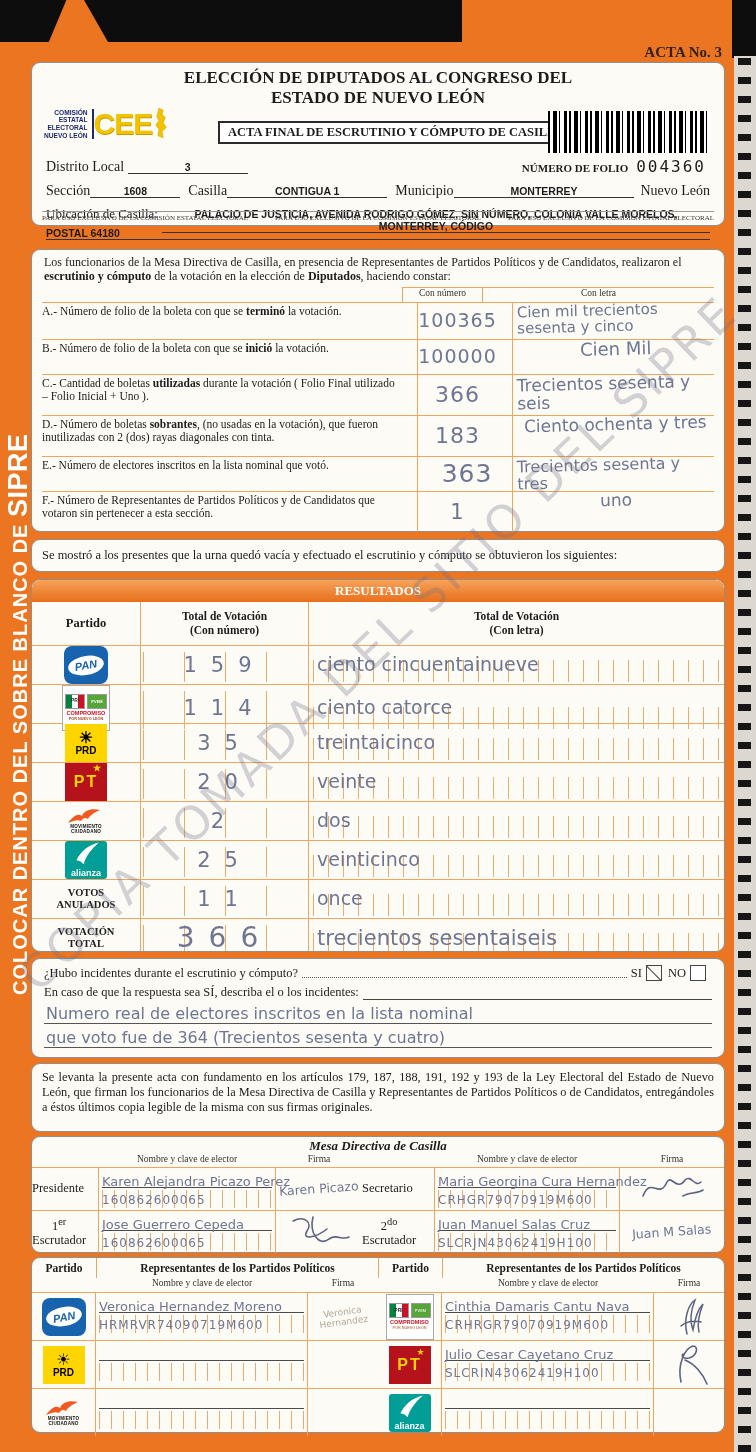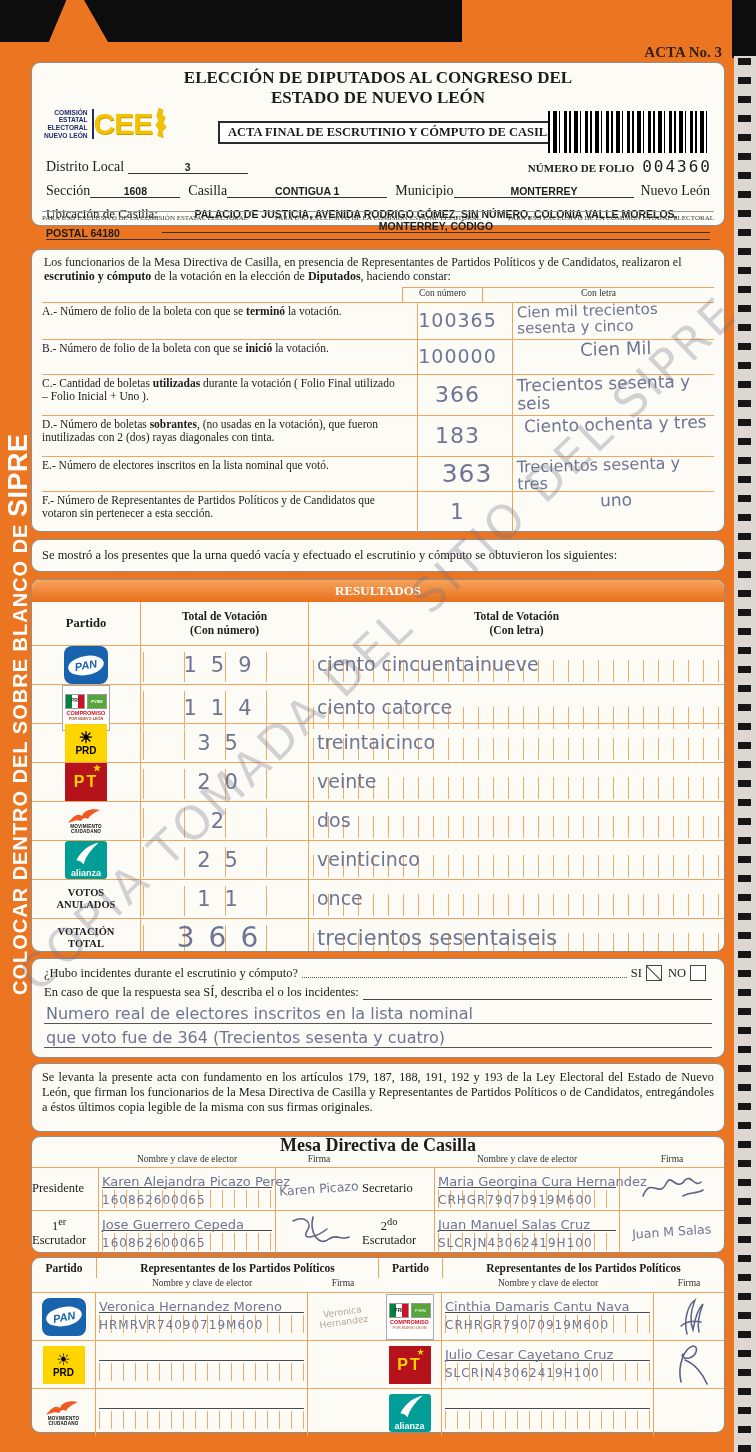--- a/index.html
+++ b/index.html
@@ -39,21 +39,21 @@
   .t2{position:absolute;top:25px;left:0;right:0;text-align:center;font-weight:bold;font-size:17px;}
   .cee{position:absolute;left:12px;top:44px;display:flex;align-items:center;}
   .cee-org{text-align:right;font-size:6.6px;font-weight:bold;color:#1e2a6e;line-height:1.15;
     font-family:"Liberation Sans",sans-serif;border-right:2px solid #1e2a6e;padding-right:4px;}
   .cee-ac{color:#f2c200;font-family:"Liberation Sans",sans-serif;font-weight:bold;font-size:30px;
     letter-spacing:-1px;text-shadow:0.5px 0.5px 0 #c79a00;}
   .sub-box{position:absolute;left:186px;top:58px;border:2px solid #2b2b2b;padding:2px 8px;
     font-weight:bold;font-size:12.5px;background:#fff;}
   .barcode{position:absolute;right:14px;top:48px;width:162px;height:42px;background:
     repeating-linear-gradient(90deg,#000 0 2px,#fff 2px 5px,#000 5px 9px,#fff 9px 11px,#000 11px 12px,#fff 12px 16px,#000 16px 19px,#fff 19px 21px);}
-  .folio{position:absolute;right:12px;top:94px;display:flex;align-items:baseline;gap:8px;}
+  .folio{position:absolute;right:18px;top:94px;display:flex;align-items:baseline;gap:8px;}
   .folio-l{font-weight:bold;font-size:11px;}
   .folio-v{font-family:"DejaVu Sans Mono",monospace;font-size:16px;letter-spacing:2px;}
   .distrito{position:absolute;left:14px;top:96px;font-size:14px;}
   .fill-val{display:inline-block;border-bottom:1px solid #333;text-align:center;
     font-family:"Liberation Sans",sans-serif;font-weight:bold;font-size:10.5px;vertical-align:baseline;}
   .row-sec{position:absolute;left:14px;right:14px;top:120px;font-size:14px;display:flex;align-items:baseline;}
   .ubi{position:absolute;left:14px;right:14px;top:143px;font-size:13px;display:flex;align-items:baseline;}
   .ubi2{position:absolute;left:14px;right:14px;top:160px;}
   .ubi2 .fill-val{text-align:left;}
   .excl-row{position:absolute;left:10px;right:10px;bottom:3px;display:flex;justify-content:space-between;
@@ -141,21 +141,21 @@
   .inc-p{display:flex;align-items:flex-end;font-size:12.5px;margin-top:4px;}
   .line-fill{flex:1;border-bottom:1px solid #444;margin-left:4px;}
   .inc-line{border-bottom:1.5px solid #555;height:23px;position:relative;}
   .inc-hw{position:absolute;left:2px;bottom:0px;font-size:16px;white-space:nowrap;}
 
   
   .legal{top:1063px;height:69px;padding:6px 10px;font-size:12.3px;line-height:1.23;text-align:justify;}
 
   
   .mesa{top:1136px;height:117px;overflow:visible;}
-  .mesa-title{text-align:center;font-weight:bold;font-size:18px;height:17px;line-height:17px;}
+  .mesa-title{text-align:center;font-weight:bold;font-size:13px;height:17px;line-height:17px;font-style:italic;}
   .mesa-head,.mesa-row{display:grid;grid-template-columns:66px 178px 86px 72px 186px 1fr;}
   .mesa-head{height:13px;}
   .mesa-head div{font-size:9.5px;text-align:center;color:#333;}
   .mesa-row{height:42px;border-top:1px solid #efa55e;}
   .mesa-row .role{font-size:12.5px;display:flex;align-items:center;justify-content:flex-start;text-align:center;line-height:1.1;}
   .namecell{border-left:1px solid #efa55e;border-right:1px solid #efa55e;padding:1px 3px 0 3px;position:relative;}
   .nameline{border-bottom:1px solid #4a4a4a;height:18px;position:relative;}
   .nameline .hw{position:absolute;left:0;bottom:-2px;font-size:13px;white-space:nowrap;}
   .claveline{height:18px;margin-top:2px;position:relative;
     background:repeating-linear-gradient(90deg,#efab69 0 1px,transparent 1px 12px);}

